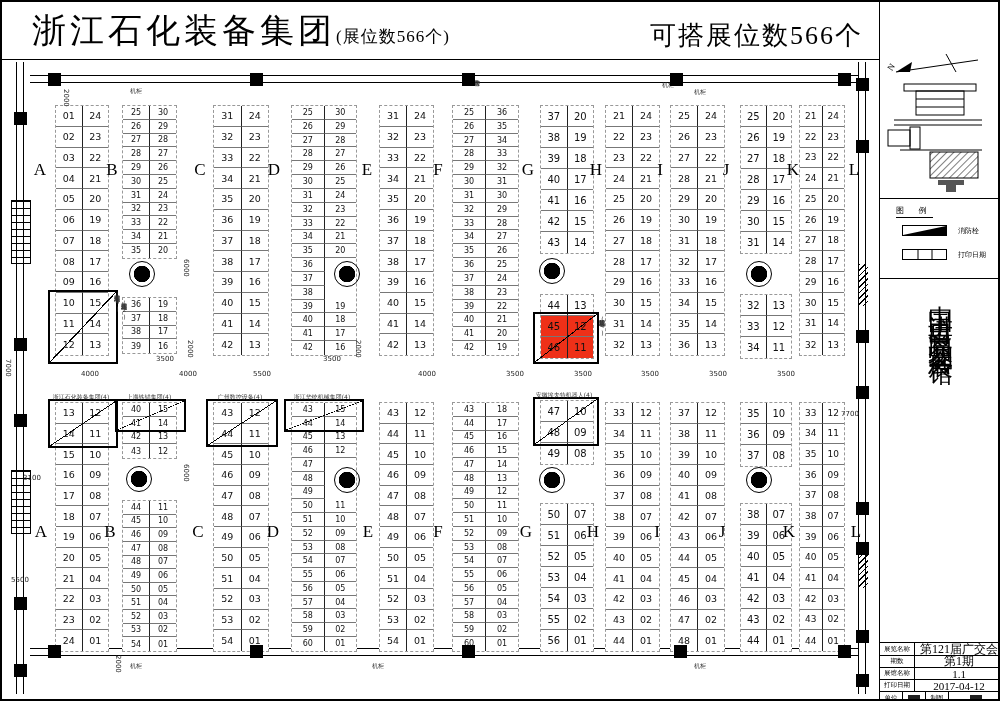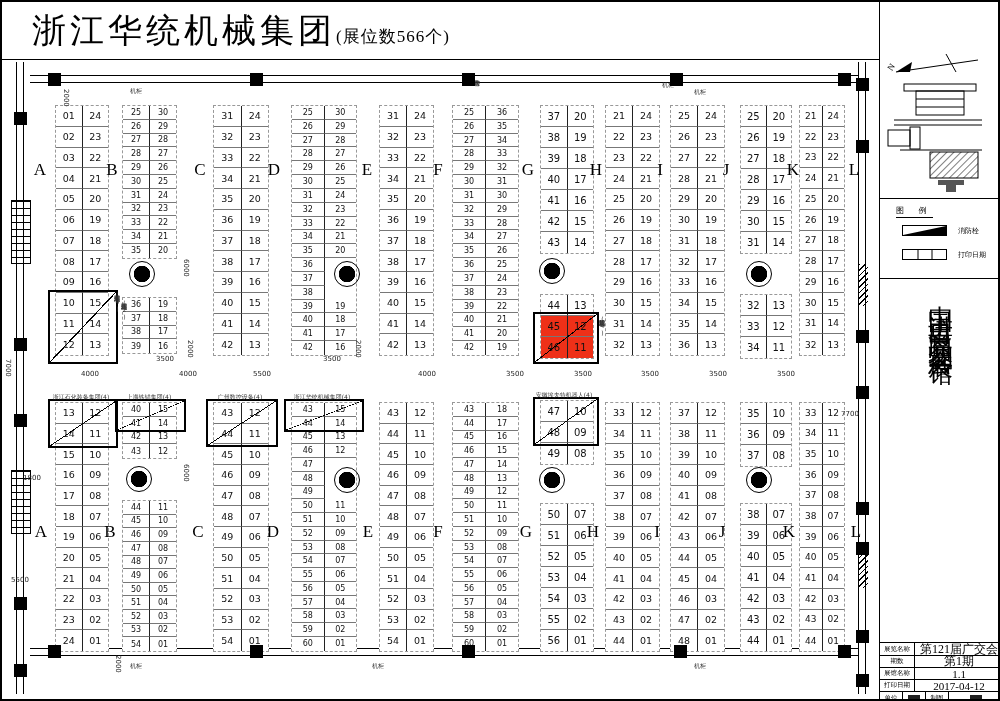--- a/index.html
+++ b/index.html
@@ -51,21 +51,22 @@
   .blob{width:12px;height:7px;background:#222;margin:auto;}
   svg{position:absolute;}
   svg .ln{stroke:#000;stroke-width:1;fill:none;}
 </style>
 </head>
 <body>
 
 <div id="page">
 
   <div id="titleband">
-    <div class="maintitle"><span>浙江华统机械集团</span><small>(展位数566个)</small></div>
+    <div class="maintitle"><span>浙江石化装备集团</span><small>(展位数566个)</small></div>
+    <div class="righttitle">可搭展位数566个</div>
   </div>
 
   <div id="plan">
 
     <div class="wallh" style="left:28px;top:16px;width:828px;"></div>
     <div class="wallh" style="left:28px;top:589px;width:828px;"></div>
     <div class="wallv" style="left:14px;top:3px;height:632px;"></div>
     <div class="wallv" style="left:856px;top:3px;height:632px;"></div>
     <div class="stair" style="left:9px;top:141px;"></div>
     <div class="stair" style="left:9px;top:411px;"></div>
@@ -1314,21 +1315,21 @@
       <div class="dim" style="left: 88px; top: 311px;">4000</div>
       <div class="dim" style="left: 186px; top: 311px;">4000</div>
       <div class="dim" style="left: 260px; top: 311px;">5500</div>
       <div class="dim" style="left: 425px; top: 311px;">4000</div>
       <div class="dim" style="left: 513px; top: 311px;">3500</div>
       <div class="dim" style="left: 581px; top: 311px;">3500</div>
       <div class="dim" style="left: 648px; top: 311px;">3500</div>
       <div class="dim" style="left: 716px; top: 311px;">3500</div>
       <div class="dim" style="left: 784px; top: 311px;">3500</div>
       <div class="dim rot" style="left: 2px; top: 300px;">7000</div>
-      <div class="dim" style="left: 30px; top: 415px;">1800</div>
+      <div class="dim" style="left: 30px; top: 415px;">3100</div>
       <div class="dim" style="left: 18px; top: 517px;">5500</div>
       <div class="dim rot" style="left: 180px; top: 200px;">6000</div>
       <div class="dim rot" style="left: 180px; top: 405px;">6000</div>
       <div class="dim" style="left: 163px; top: 296px;">3500</div>
       <div class="dim rot" style="left: 184px; top: 281px;">2000</div>
       <div class="dim" style="left: 330px; top: 296px;">3500</div>
       <div class="dim rot" style="left: 352px; top: 281px;">2000</div>
       <div class="dim" style="left: 848px; top: 351px;">7700</div>
       <div class="dim rot" style="left: 60px; top: 30px;">2000</div>
       <div class="dim rot" style="left: 112px; top: 596px;">2000</div>

